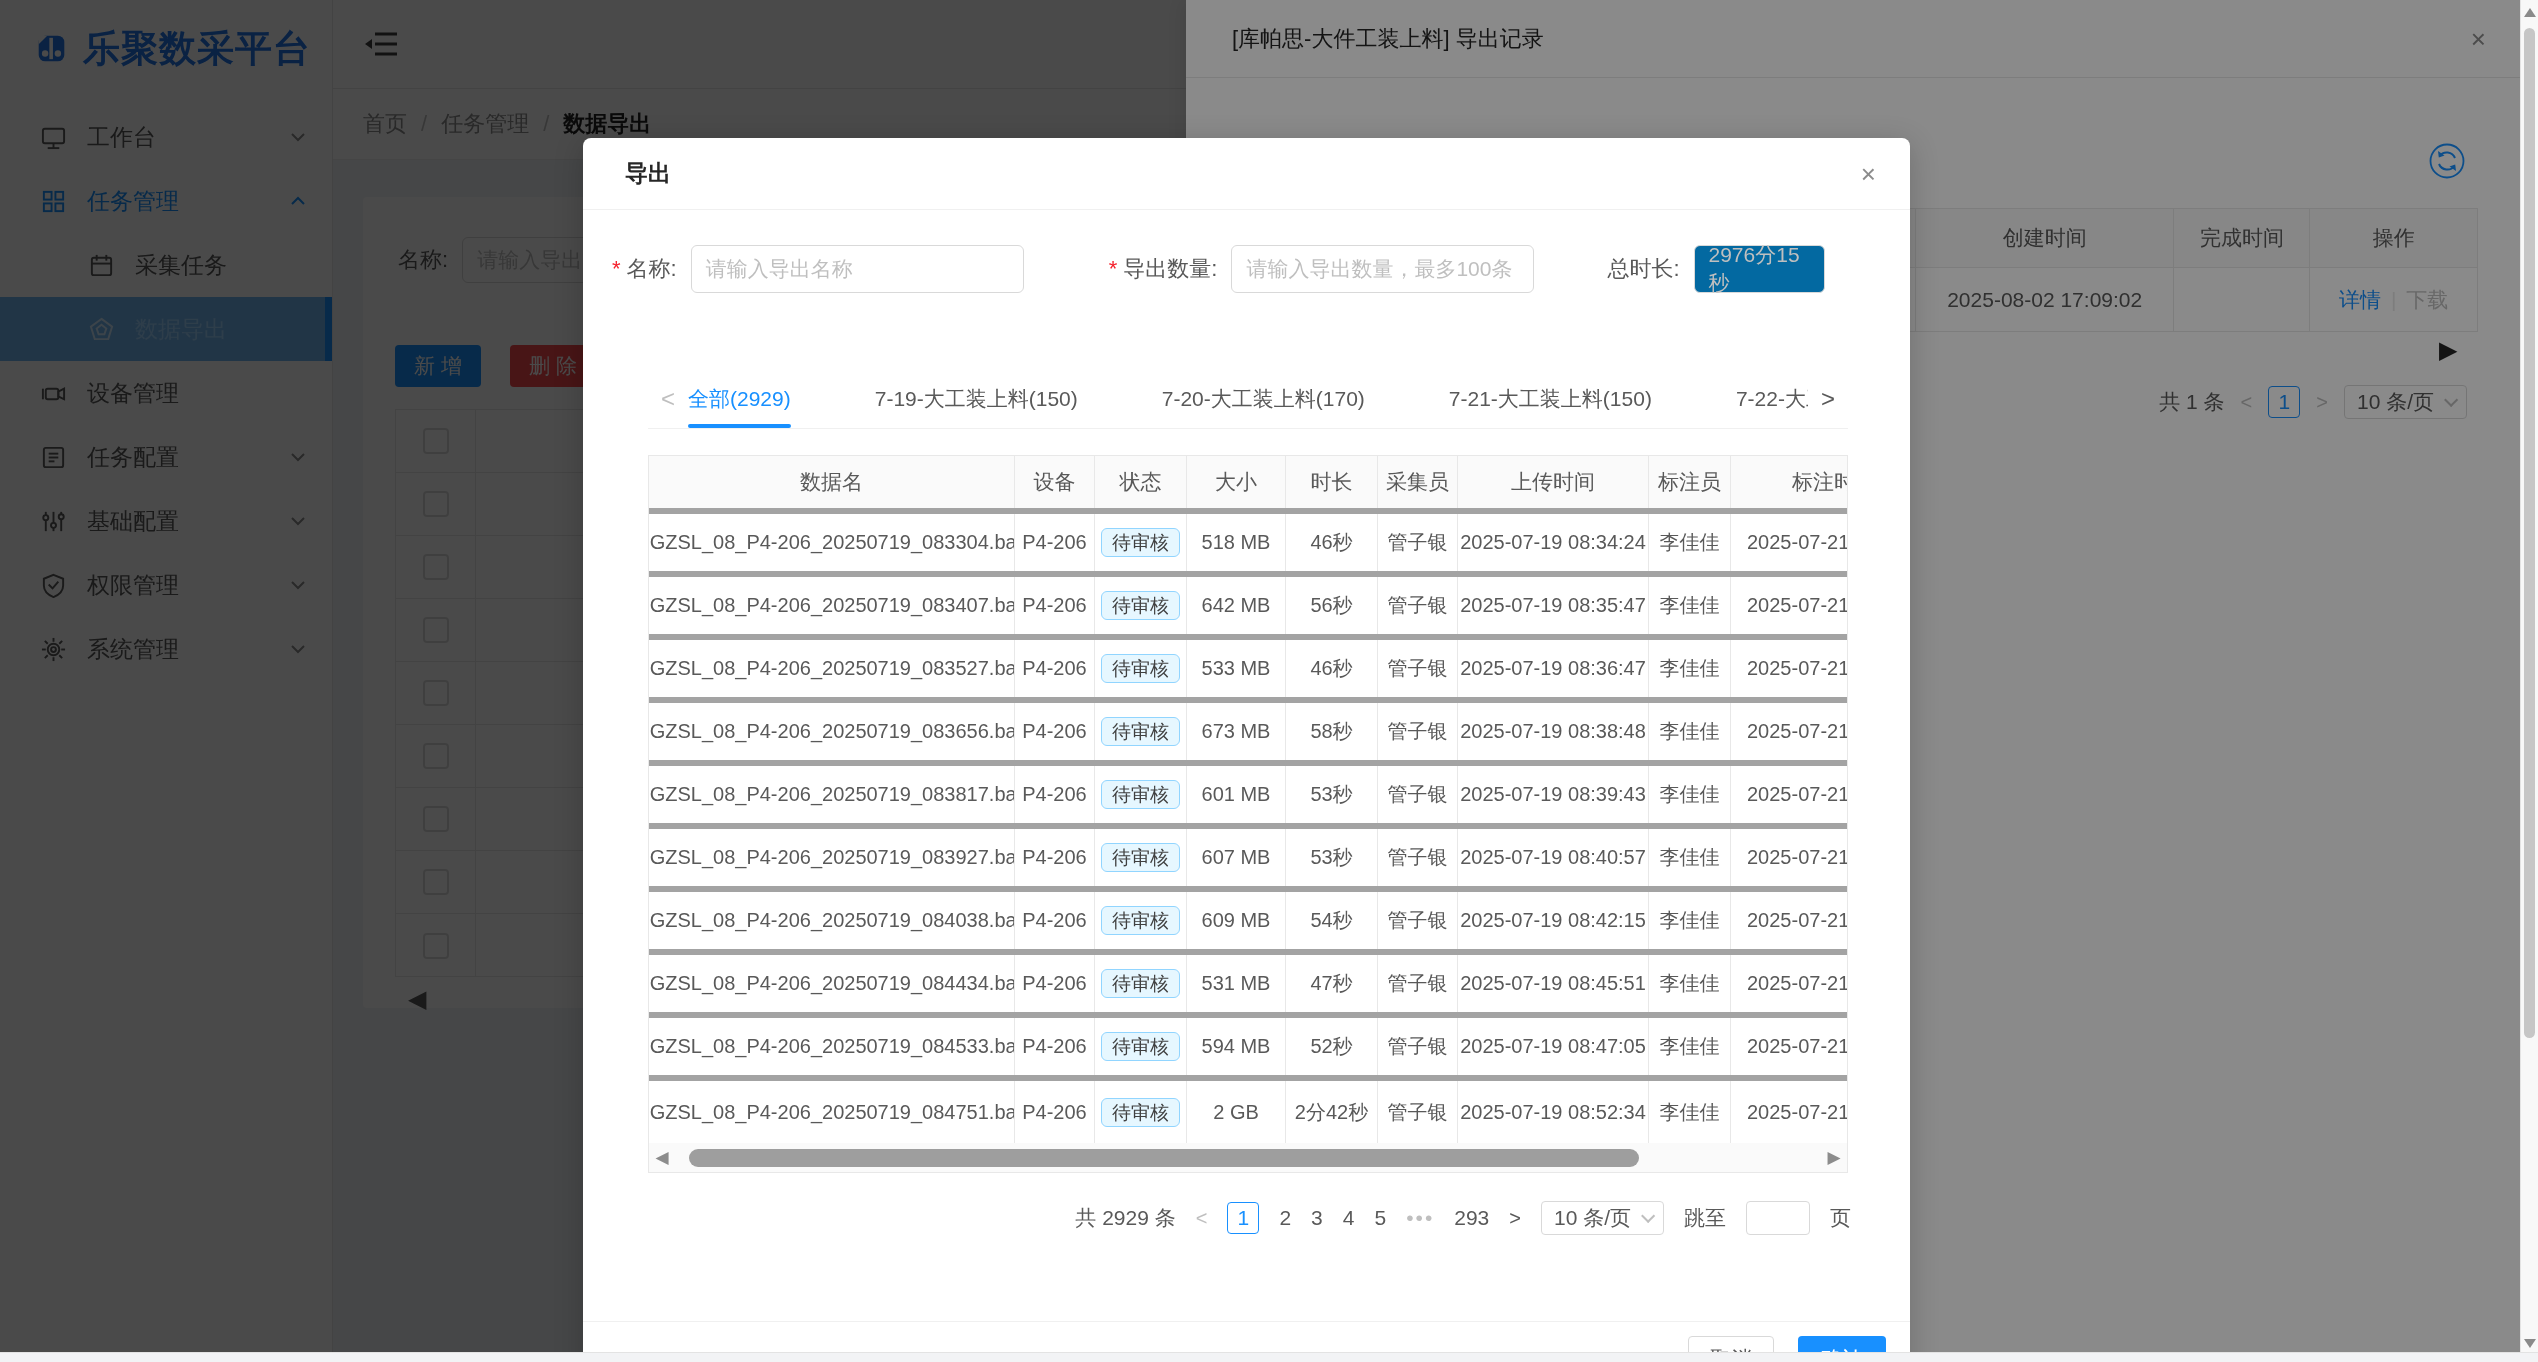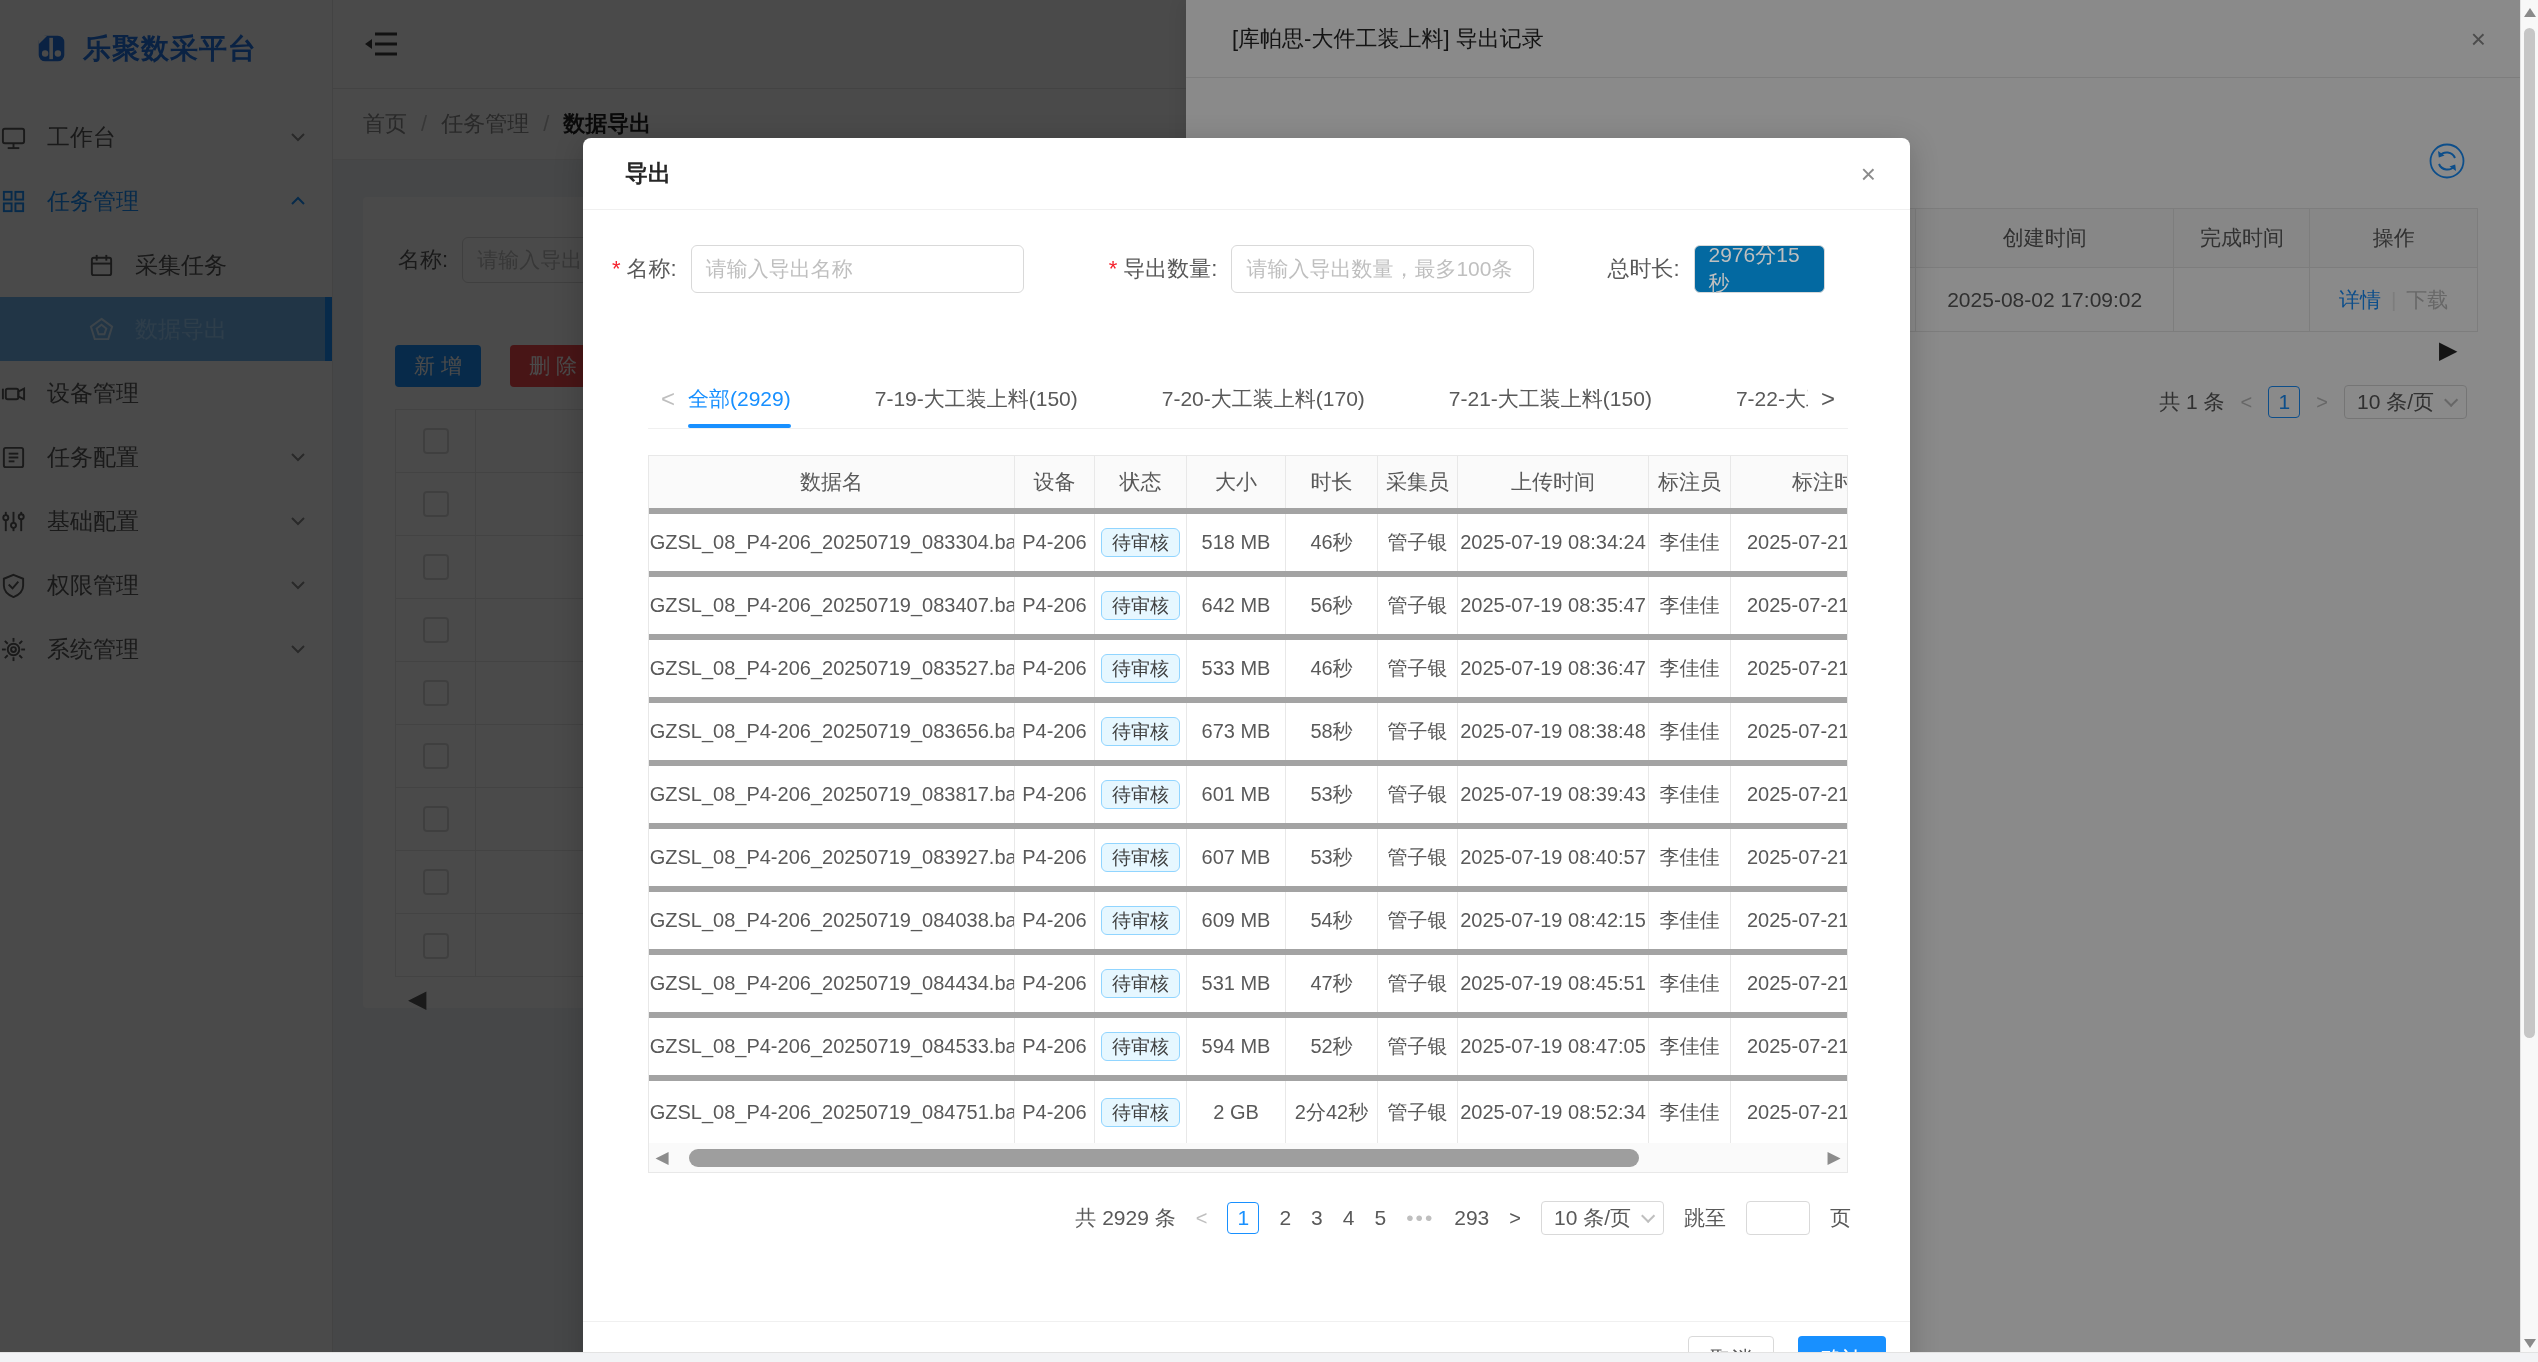--- a/index.html
+++ b/index.html
@@ -4,23 +4,23 @@
 <style>
   * { margin:0; padding:0; box-sizing:border-box; }
   html,body { background:#888; }
   body { font-family:"Liberation Sans","DejaVu Sans",sans-serif; }
   #screen { position:relative; width:2538px; height:1362px; overflow:hidden; background:#f0f2f5; }
   .abs { position:absolute; }
 
   
   .sidebar { left:0; top:0; width:333px; height:1362px; background:#fff; border-right:1px solid #e8e8e8; z-index:1; }
   .logo-row { display:flex; align-items:center; gap:18px; height:97px; padding-left:38px; }
-  .logo-text { font-size:28px; font-weight:bold; color:#2377e8; letter-spacing:1px; }
+  .logo-text { font-size:37px; font-weight:bold; color:#2377e8; letter-spacing:1px; }
   .menu { padding-top:8px; }
-  .mitem { position:relative; display:flex; align-items:center; height:64px; font-size:23px; color:#595959; cursor:pointer; }
+  .mitem { position:relative; display:flex; align-items:center; height:64px; padding-left:40px; font-size:23px; color:#595959; cursor:pointer; }
   .mitem .lbl { margin-left:20px; }
   .mitem .chev { position:absolute; right:26px; }
   .mitem.sub { padding-left:88px; }
   .mitem.blue { color:#1890ff; }
   .mitem.active { background:#74b6f0; color:#9fd4ff; }
   .mitem.active::after { content:""; position:absolute; right:0; top:0; width:7px; height:100%; background:#1890ff; }
   .icn { width:27px; height:27px; flex:none; }
 
   .topbar { left:333px; top:0; width:2205px; height:89px; background:#fff; border-bottom:1px solid #e8e8e8; z-index:1; }
   .fold { position:absolute; left:32px; top:30px; cursor:pointer; }

